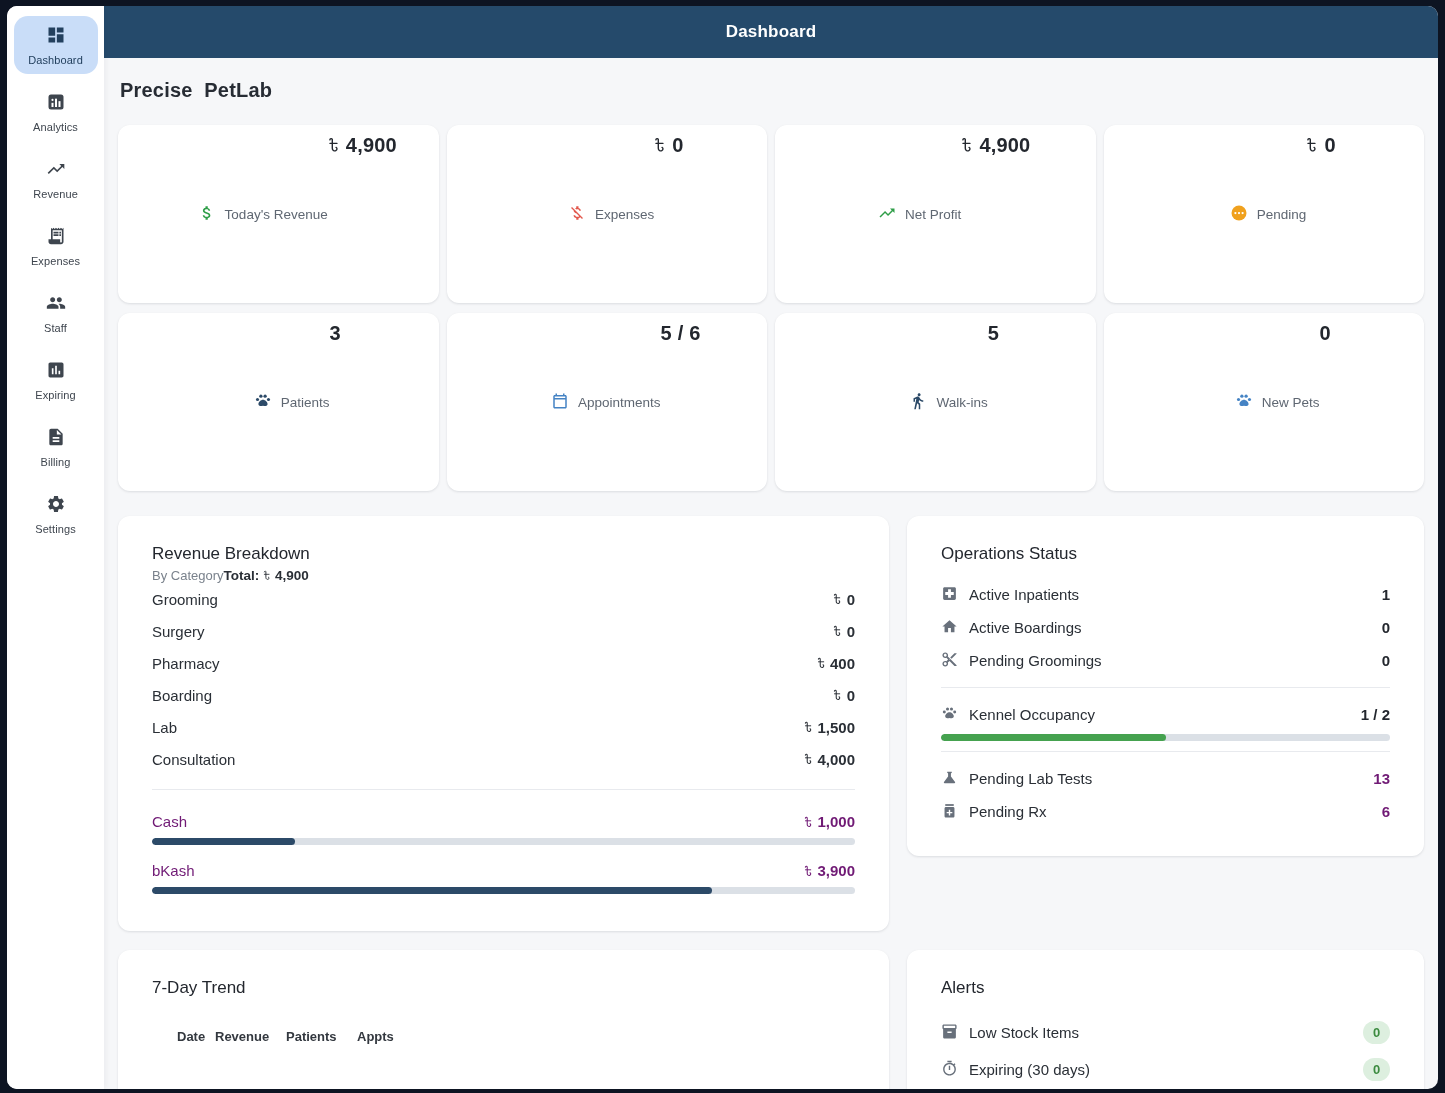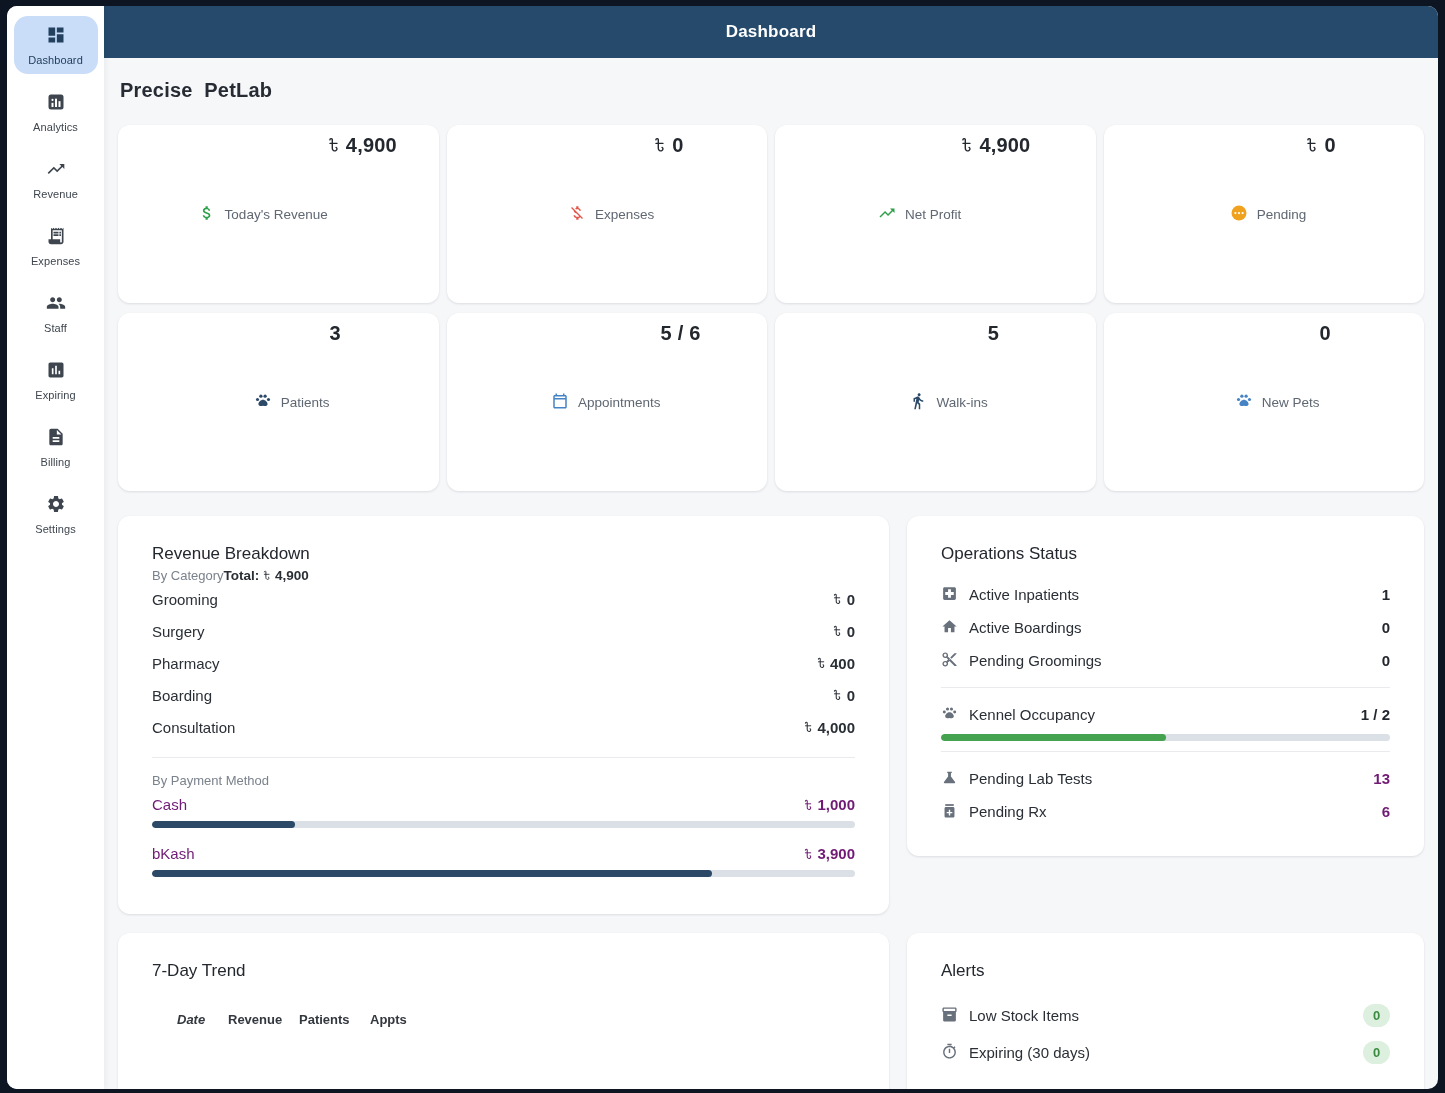--- a/index.html
+++ b/index.html
@@ -74,21 +74,21 @@
   .bar-fill.green { background:#45a24f; }
   
   .ops-row { display:flex; align-items:center; gap:11px; padding:6.5px 0; font-size:15px; color:#2a2f36; }
   .ops-row svg { width:17px; height:17px; flex-shrink:0; }
   .ops-val { margin-left:auto; font-weight:bold; color:#23272e; font-size:15px; }
   .ops-val.orange { color:#701a75; }
   .ops-div { border:none; border-top:1px solid #e8eaee; margin:10px 0; }
   
   .trend-panel { min-height:240px; }
   .trend-head { display:flex; margin:31px 0 0 25px; font-size:13px; font-weight:bold; color:#33383f; }
-  .trend-head .c1 { width:51px;font-style:italic; } .trend-head .c2 { width:71px; } .trend-head .c3 { width:71px; }
+  .trend-head .c1 { width:38px; } .trend-head .c2 { width:71px; } .trend-head .c3 { width:71px; }
   
   .alerts-panel { min-height:240px; }
   .alert-row { display:flex; align-items:center; gap:11px; padding:7px 0; font-size:15px; color:#2a2f36; }
   .alert-row svg { width:17px; height:17px; flex-shrink:0; }
   .badge {
     margin-left:auto; background:#ddefdf; color:#3c8b40;
     font-size:13px; font-weight:bold; border-radius:999px;
     min-width:27px; height:23px; display:flex; align-items:center; justify-content:center; padding:0 8px;
   }
   .alerts-panel .panel-title { margin-bottom:16px; }
@@ -293,28 +293,34 @@
                 </svg> 400</span>
             </div>
           <div class="cat-row">
               <span>Boarding</span>
               <span class="amt"><svg class="taka" viewBox="0 0 20 26" aria-hidden="true">
                   <path d="M3 4.6 C3.4 2.4 6.2 1.9 7 4 L7 18.2 C7 21.6 10 23.4 12.7 22.2 C15.1 21.1 15.2 18 13.1 17" fill="none" stroke="currentColor" stroke-width="2.3" stroke-linecap="round"></path>
                   <path d="M3.2 10.4 L14.6 10.4" fill="none" stroke="currentColor" stroke-width="2.1" stroke-linecap="round"></path>
                 </svg> 0</span>
             </div>
           <div class="cat-row">
+              <span>Lab</span>
+              <span class="amt"><svg class="taka" viewBox="0 0 20 26" aria-hidden="true">
+                  <path d="M3 4.6 C3.4 2.4 6.2 1.9 7 4 L7 18.2 C7 21.6 10 23.4 12.7 22.2 C15.1 21.1 15.2 18 13.1 17" fill="none" stroke="currentColor" stroke-width="2.3" stroke-linecap="round"></path>
+                  <path d="M3.2 10.4 L14.6 10.4" fill="none" stroke="currentColor" stroke-width="2.1" stroke-linecap="round"></path>
+                </svg> 1,500</span>
+            </div>
+          <div class="cat-row">
               <span>Consultation</span>
               <span class="amt"><svg class="taka" viewBox="0 0 20 26" aria-hidden="true">
                   <path d="M3 4.6 C3.4 2.4 6.2 1.9 7 4 L7 18.2 C7 21.6 10 23.4 12.7 22.2 C15.1 21.1 15.2 18 13.1 17" fill="none" stroke="currentColor" stroke-width="2.3" stroke-linecap="round"></path>
                   <path d="M3.2 10.4 L14.6 10.4" fill="none" stroke="currentColor" stroke-width="2.1" stroke-linecap="round"></path>
                 </svg> 4,000</span>
             </div>
           <hr class="divider">
-          <div class="sub-label">By Payment Method</div>
           <div class="pay-row">
               <span>Cash</span>
               <span class="amt"><svg class="taka" viewBox="0 0 20 26" aria-hidden="true">
                   <path d="M3 4.6 C3.4 2.4 6.2 1.9 7 4 L7 18.2 C7 21.6 10 23.4 12.7 22.2 C15.1 21.1 15.2 18 13.1 17" fill="none" stroke="currentColor" stroke-width="2.3" stroke-linecap="round"></path>
                   <path d="M3.2 10.4 L14.6 10.4" fill="none" stroke="currentColor" stroke-width="2.1" stroke-linecap="round"></path>
                 </svg> 1,000</span>
             </div>
           <div class="bar">
               <div class="bar-fill" style="width: 20.4%;"></div>
             </div>

